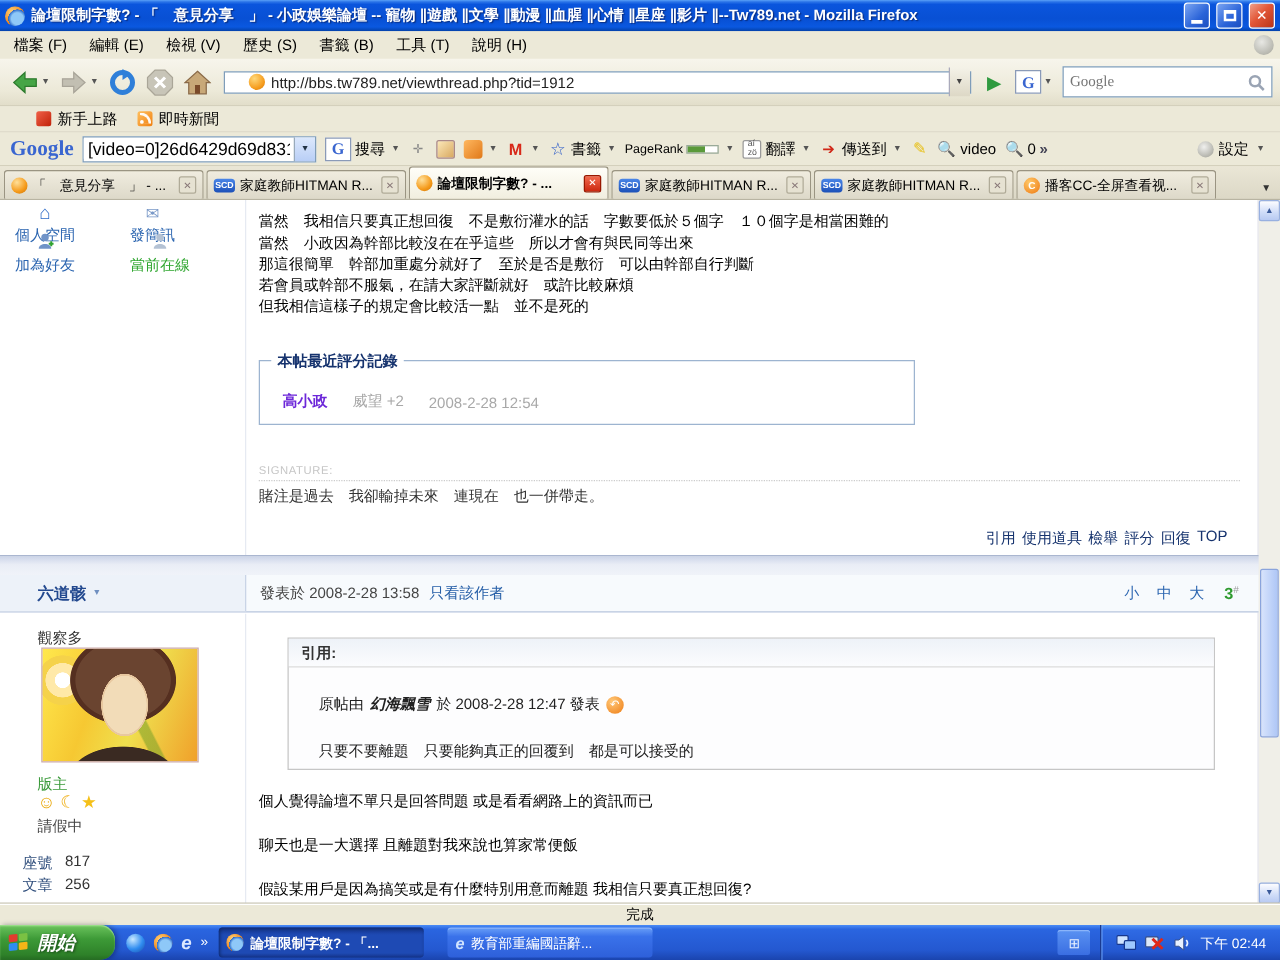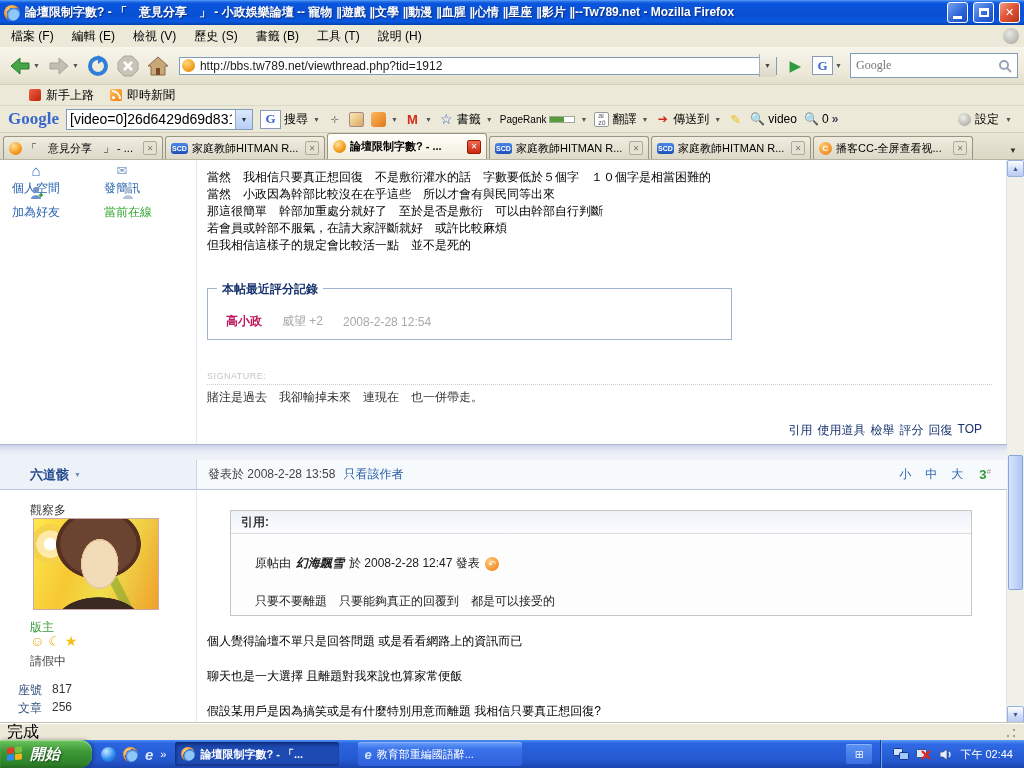--- a/index.html
+++ b/index.html
@@ -31,21 +31,21 @@
   .throbber { margin-left:auto; margin-right:5px; width:16px; height:16px; border-radius:50%;
     background:radial-gradient(circle at 40% 35%, #e8e8e4, #b8b8b0 70%, #909088); }
 
   
   #navbar { position:absolute; top:47px; left:0; right:0; height:38px; display:flex; align-items:center;
     padding:0 6px; gap:2px;
     background:linear-gradient(180deg,#f7f5ec,#ece9d8 70%,#e2deca); border-bottom:1px solid #d4d0bc; }
   .nav-btn { height:32px; display:flex; align-items:center; padding:0 3px; }
   .dd-caret { font-size:7px; color:#555; margin-left:2px; }
   .urlwrap { flex:1; display:flex; align-items:center; height:18px; background:#fff;
-    border:1px solid #7f9db9; margin:0 5px; padding-left:2px; gap:5px; }
+    border:1px solid #7f9db9; margin:0 5px; padding-left:19px; gap:5px; }
   .url-favicon { width:13px; height:13px; border-radius:50%;
     background:radial-gradient(circle at 35% 30%,#ffd87a,#f59a1a 65%,#c87208); }
   .urlwrap input { flex:1; border:none; outline:none; font-size:12px; color:#222; font-family:inherit; background:transparent; }
   .url-dd { width:17px; height:23px; border-left:1px solid #aab; display:flex; align-items:center;
     justify-content:center; font-size:7px; color:#444; background:linear-gradient(#f4f2e8,#ddd8c6); }
   .go-btn { color:#2f9a3f; font-size:15px; padding:0 6px; }
   .go-btn::before { content:"▶"; }
   .gbox { width:21px; height:19px; border:1px solid #8a9ab8; background:#fff; display:flex; align-items:center;
     justify-content:center; font-weight:bold; color:#3a66d0; font-family:"Liberation Serif",serif; font-size:13px; }
   .gbox::before { content:"G"; }
@@ -143,21 +143,21 @@
   .plink.online { color:#2da52d; }
   .ico-house { color:#2e6bc8; font-size:15px; font-weight:bold; line-height:11px; }
   .ico-house::before { content:"⌂"; }
   .ico-mail { color:#7a99c8; font-size:13px; line-height:11px; }
   .ico-mail::before { content:"✉"; }
 
   .p1-lines { position:absolute; left:207px; top:9px; width:760px; line-height:17px; color:#000; }
   .fieldset { position:absolute; left:207px; top:128px; width:525px; height:52px; border:1px solid #9db4d0; }
   .fieldset-legend { position:absolute; top:-8px; left:9px; background:#fff; padding:0 5px; font-weight:bold; color:#16336e; }
   .rating-row { position:absolute; left:18px; top:24px; display:flex; gap:20px; align-items:center; }
-  .rating-user { font-weight:bold; color:#be185d; }
+  .rating-user { font-weight:bold; color:#6d28d9; }
   .rating-muted { color:#a8a8a8; }
   .sig-label { position:absolute; left:207px; top:211px; width:785px; color:#c6c6c6; font-size:9px;
     letter-spacing:.5px; border-bottom:1px dotted #ccc; padding-bottom:3px; }
   .sig-text { position:absolute; left:207px; top:229px; color:#333; }
   .actions { position:absolute; right:24px; top:262px; display:flex; gap:5px; }
   .actions span { color:#16336e;text-align:right; }
 
   .post-divider { position:absolute; left:0; top:284px; width:1007px; height:16px; border-top:1px solid #aab6d0;
     background:linear-gradient(180deg,#ccd4e8,#e9edf6 45%,#f0f3f9); }
 
@@ -205,21 +205,21 @@
   .reply-icon { width:14px; height:14px; border-radius:50%; color:#fff; font-size:9px; display:flex;
     align-items:center; justify-content:center;
     background:radial-gradient(circle at 35% 30%,#ffc878,#ee7c14); }
   .reply-icon::before { content:"↶"; }
   .quote-line2 { position:absolute; left:24px; top:82px; color:#222; }
   .p2-para { position:absolute; left:207px; width:770px; color:#000; }
 
   
   #statusbar { position:absolute; top:723px; left:0; right:0; height:17px; background:#ece9d8;
     border-top:1px solid #fff; box-shadow:0 -1px 0 #c6c2b2; display:flex; align-items:center;
-    padding:0 7px; font-size:16px; }
+    padding:0 7px; font-size:11px;flex-direction:column; }
   .grip { margin-left:auto; width:13px; height:13px;
     background:
       radial-gradient(circle at 10px 4px,#a8a494 1.2px,transparent 1.6px),
       radial-gradient(circle at 10px 10px,#a8a494 1.2px,transparent 1.6px),
       radial-gradient(circle at 4px 10px,#a8a494 1.2px,transparent 1.6px); }
 
   
   #taskbar { position:absolute; top:740px; left:0; right:0; height:28px; display:flex; align-items:center;
     background:linear-gradient(180deg,#4a8cf7 0%,#2a65e0 12%,#2458d0 72%,#1a44ae 100%); }
   .start { height:28px; width:92px; border-radius:0 12px 12px 0; display:flex; align-items:center; gap:6px;

